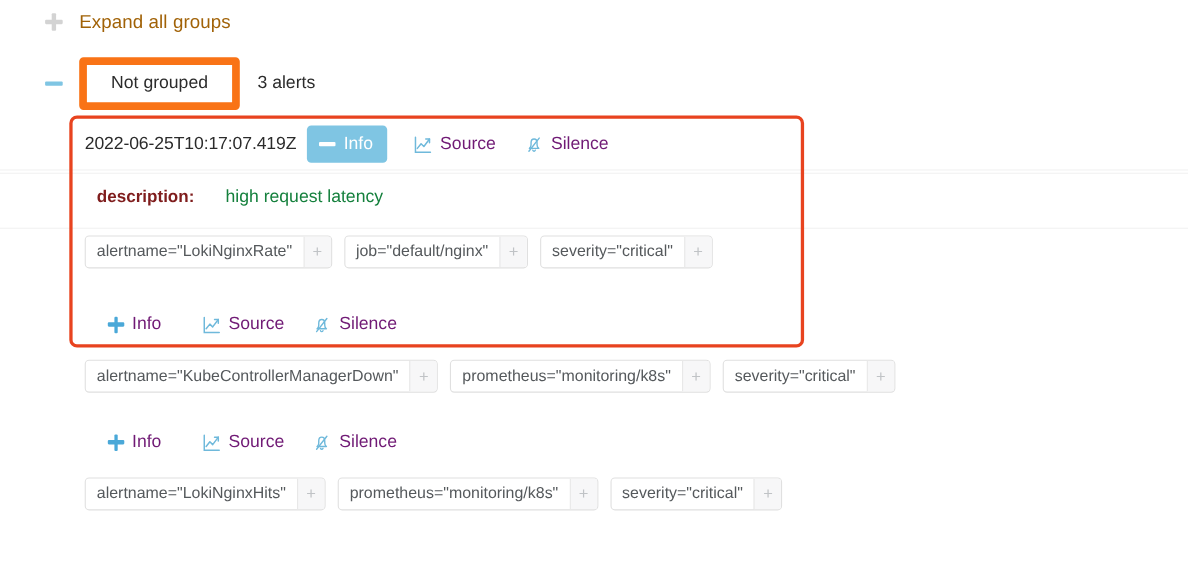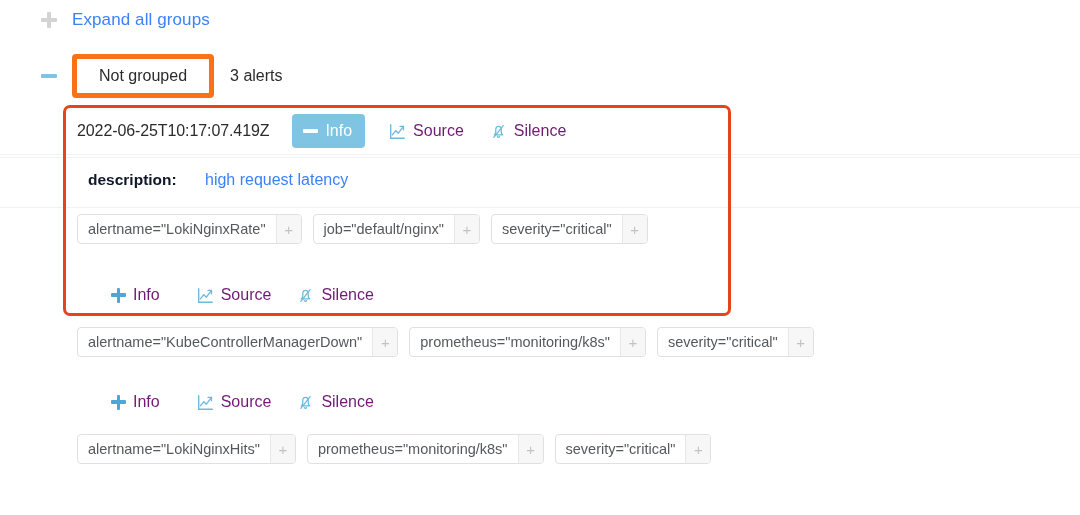--- a/index.html
+++ b/index.html
@@ -45,35 +45,35 @@
   }
   .toggle-icon .bar-v {
     top: 1px; bottom: 1px;
     left: 50%;
     width: 3.5px;
     margin-left: -1.75px;
   }
   .expand-all-row .toggle-icon { color: #d3d3d3; }
   .expand-all-label {
     font-size: 17px;
-    color: #3b82f6;
+    color: #a16207;
     letter-spacing: 0.1px;
   }
 
   
   .group-row {
     display: flex;
     align-items: center;
     height: 46px;
     padding-left: 40px;
     margin-top: 13px;
   }
   .group-row .toggle-icon { color: #7fc5e3; }
   .group-pill {
-    border: 5px solid #f97316;
+    border: 7px solid #f97316;
     border-radius: 4px;
     background: #fff;
     padding: 9px 22px;
     font-size: 16px;
     color: #2b2b2b;
     line-height: 1;
     text-align: center;
   }
   .group-count {
     margin-left: 16px;
@@ -109,21 +109,21 @@
     color: #701a75;
     white-space: nowrap;
     cursor: pointer;
     background: none;
     border: none;
     padding: 0;
     font-family: inherit;
   }
 
   .info-btn {
-    margin-left: 23px;
+    margin-left: 10px;
     padding: 8px 13px 8px 11px;
     border-radius: 4px;
     text-align: right;
   }
   .info-btn.active {
     background: #7fc5e3;
     color: #ffffff;
   }
   .info-btn.active .plusminus { color: #ffffff; }
   .info-btn .plusminus { color: #4aa8d8; }
@@ -160,27 +160,27 @@
   .detail-row {
     display: flex;
     align-items: center;
     height: 50px;
     padding-left: 88px;
     border-top: 1px solid #f2f2f2;
   }
   .detail-key {
     font-size: 15.5px;
     font-weight: bold;
-    color: #0f172a;
+    color: #7f1d1d;
     width: 117px;
     flex: 0 0 117px;
   }
   .detail-val {
     font-size: 16px;
-    color: #3b82f6;
+    color: #15803d;
   }
 
   
   .chips {
     display: flex;
     align-items: center;
     flex-wrap: wrap;
     padding-left: 77px;
     gap: 11px;
   }

